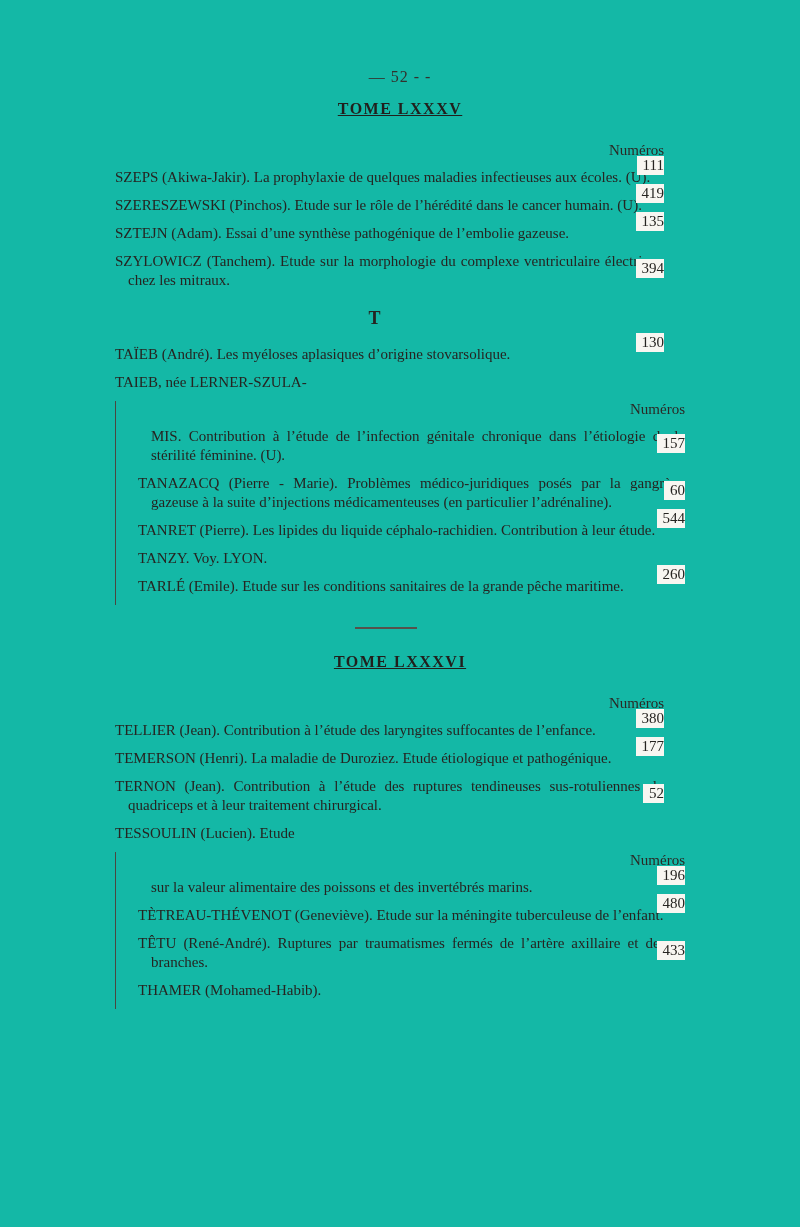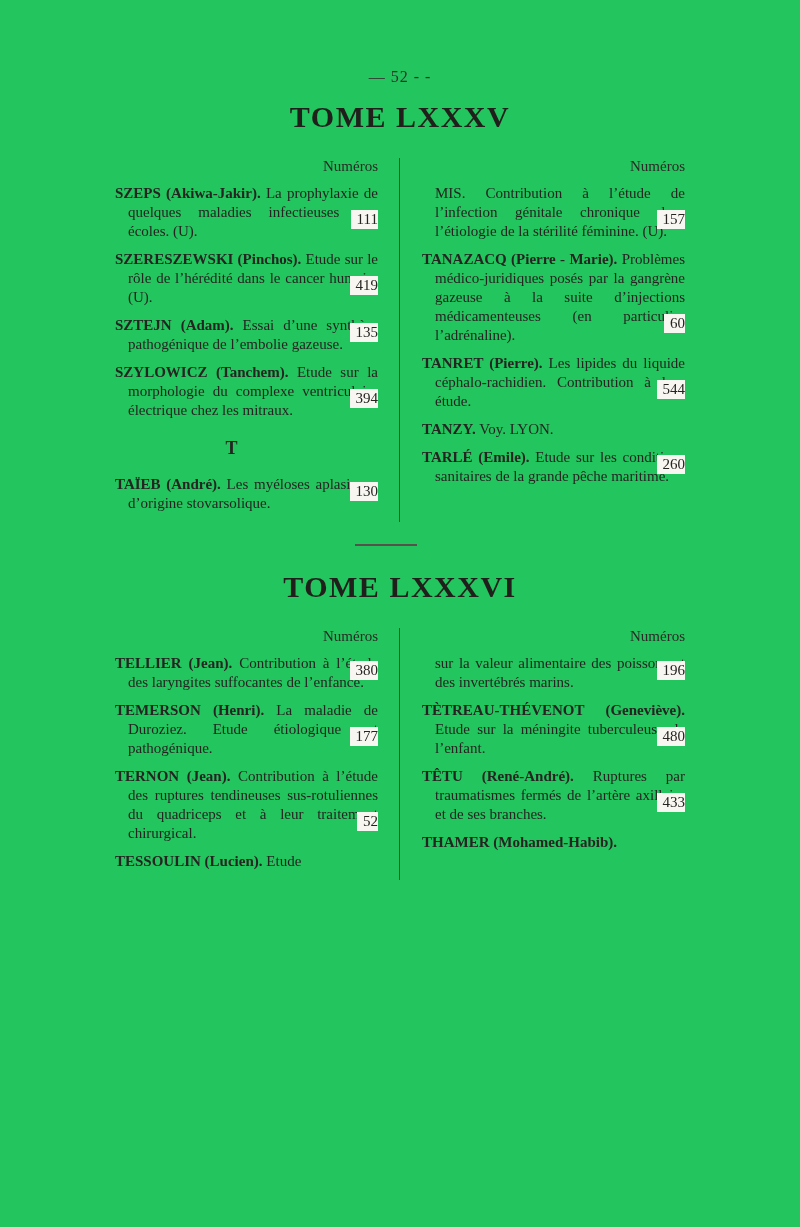--- a/index.html
+++ b/index.html
@@ -5,45 +5,47 @@
   html, body {
     margin: 0;
     padding: 0;
     background: #e9e7e2;
   }
   .page {
     position: relative;
     width: 800px;
     height: 1227px;
     margin: 0 auto;
-    background: #22c55e;
+    background: #14b8a6;
     box-sizing: border-box;
     padding: 68px 115px 0 115px;
     font-family: "Liberation Serif", "DejaVu Serif", serif;
     color: #262421;
     overflow: hidden;
   }
   .page-number {
     text-align: center;
     font-size: 16px;
     letter-spacing: 1px;
     margin-bottom: 14px;
     color: #33312d;
   }
   .tome-title {
     text-align: center;
-    font-size: 30px;
+    font-size: 16px;
     font-weight: bold;
     letter-spacing: 1.5px;
     margin: 14px 0 24px 0;
     color: #211f1c;
+    text-decoration: underline;
   }
   .columns {
     display: flex;
     align-items: stretch;
+    flex-direction: column;
   }
   .col {
     flex: 1 1 0;
     min-width: 0;
   }
   .col:first-child { padding-right: 21px; }
   .col + .col {
     border-left: 1px solid #4a463f;
     padding-left: 22px;
   }
@@ -56,21 +58,21 @@
   .entry {
     position: relative;
     font-size: 15px;
     line-height: 19px;
     text-align: justify;
     padding-left: 13px;
     text-indent: -13px;
     margin-bottom: 9px;
   }
   .entry.cont { text-indent: 0; }
-  .entry .author { font-weight: bold; }
+  .entry .author { font-weight: normal; }
   .entry .num {
     position: absolute;
     right: 0;
     bottom: 12px;
     text-indent: 0;
     background: #f8f6f1;
     padding-left: 6px;
   }
   .letter-heading {
     text-align: center;
@@ -95,20 +97,21 @@
         <h1 class="tome-title">TOME LXXXV</h1>
         <div class="columns">
           <div class="col">
             <div class="col-header">Numéros</div>
             <div class="entry"><span class="author">SZEPS (Akiwa-Jakir).</span><span class="text"> La prophylaxie de quelques maladies infectieuses aux écoles. (U).</span><span class="num">111</span></div>
             <div class="entry"><span class="author">SZERESZEWSKI (Pinchos).</span><span class="text"> Etude sur le rôle de l’hérédité dans le cancer humain. (U).</span><span class="num">419</span></div>
             <div class="entry"><span class="author">SZTEJN (Adam).</span><span class="text"> Essai d’une synthèse pathogénique de l’embolie gazeuse.</span><span class="num">135</span></div>
             <div class="entry"><span class="author">SZYLOWICZ (Tanchem).</span><span class="text"> Etude sur la morphologie du complexe ventriculaire électrique chez les mitraux.</span><span class="num">394</span></div>
             <div class="letter-heading">T</div>
             <div class="entry"><span class="author">TAÏEB (André).</span><span class="text"> Les myéloses aplasiques d’origine stovarsolique.</span><span class="num">130</span></div>
+            <div class="entry"><span class="author">TAIEB,</span><span class="text"> née LERNER-SZULA-</span></div>
           </div>
           <div class="col">
             <div class="col-header">Numéros</div>
             <div class="entry cont"><span class="author"></span><span class="text">MIS. Contribution à l’étude de l’infection génitale chronique dans l’étiologie de la stérilité féminine. (U).</span><span class="num">157</span></div>
             <div class="entry"><span class="author">TANAZACQ (Pierre - Marie).</span><span class="text"> Problèmes médico-juridiques posés par la gangrène gazeuse à la suite d’injections médicamenteuses (en particulier l’adrénaline).</span><span class="num">60</span></div>
             <div class="entry"><span class="author">TANRET (Pierre).</span><span class="text"> Les lipides du liquide céphalo-rachidien. Contribution à leur étude.</span><span class="num">544</span></div>
             <div class="entry"><span class="author">TANZY.</span><span class="text"> Voy. LYON.</span></div>
             <div class="entry"><span class="author">TARLÉ (Emile).</span><span class="text"> Etude sur les conditions sanitaires de la grande pêche maritime.</span><span class="num">260</span></div>
           </div>
         </div>

